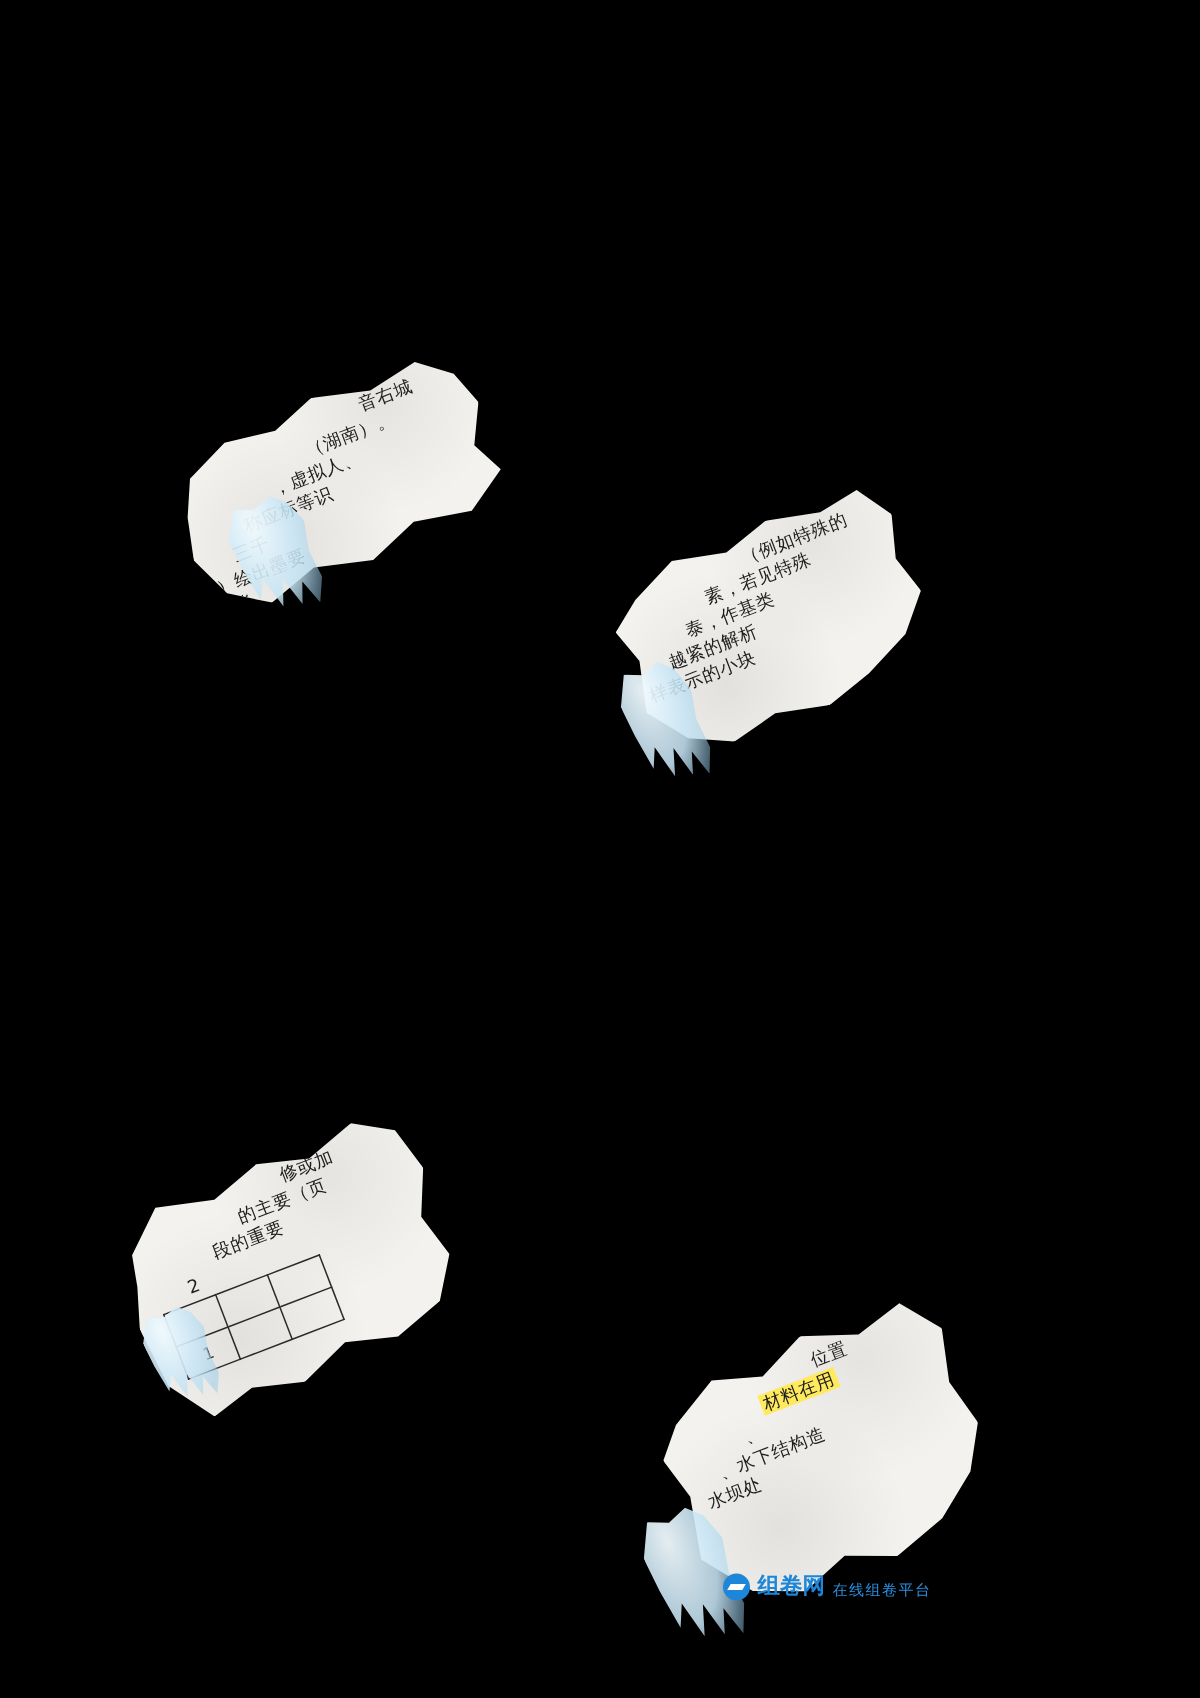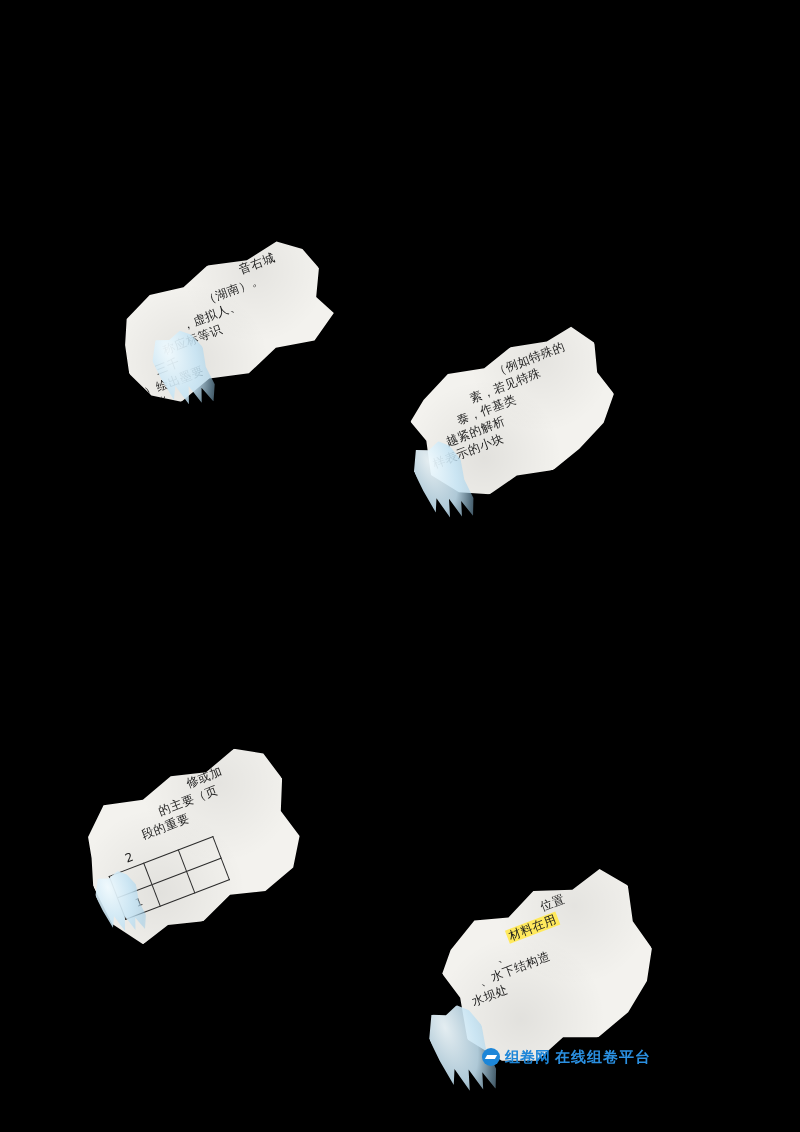--- a/index.html
+++ b/index.html
@@ -79,21 +79,21 @@
   #blob-3 { left: 100px; top: 872px; width: 42px; height: 64px; }
   #blob-4 { left: 436px; top: 1006px; width: 54px; height: 92px; }
 
   
   .watermark {
     position: absolute;
     left: 482px;
     top: 1047px;
     height: 20px;
     display: flex;
-    align-items: center;
+    align-items: flex-end;
     gap: 5px;
   }
   .wm-icon {
     width: 18px; height: 18px;
     border-radius: 50%;
     background: #1d86d8;
     position: relative;
     flex: 0 0 auto;
   }
   .wm-icon-dot {
@@ -104,24 +104,23 @@
     transform: skewX(-30deg);
   }
   .wm-title {
     color: #1d86d8;
     font-weight: bold;
     font-size: 15px;
     white-space: nowrap;
   }
   .wm-sub {
     color: #2a8fe0;
-    font-size: 15px;
+    font-size: 10px;
     letter-spacing: 1px;
     white-space: nowrap;
-    font-weight: bold;
   }
 </style>
 </head>
 <body>
 
 <div class="stage">
 
   <div class="fragment" id="fragment-1">
     <div class="frag-lines">
       <span class="text-line" style="margin-left:140px">音右城</span>

